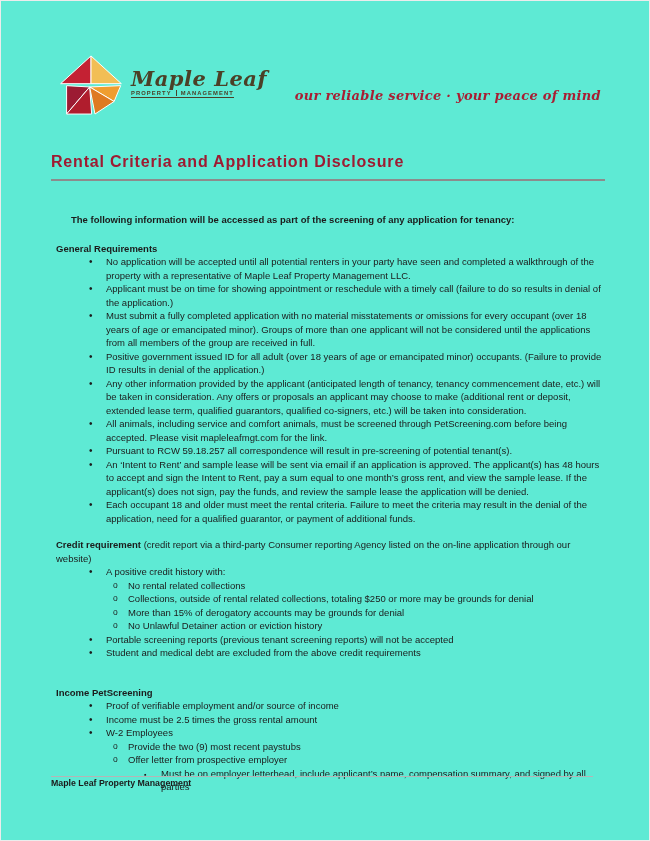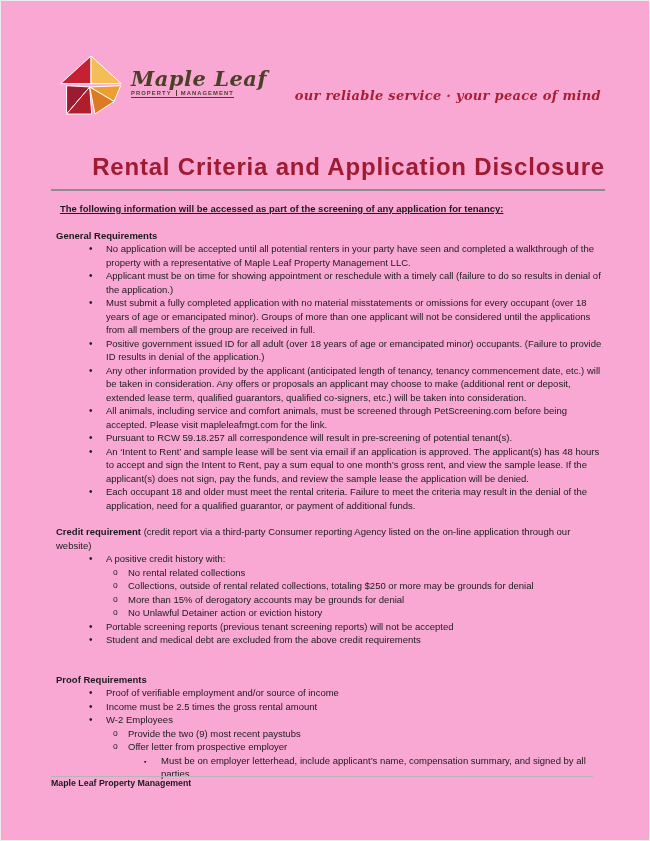--- a/index.html
+++ b/index.html
@@ -1,17 +1,17 @@
 <!DOCTYPE html>
 <html><head>
 <meta charset="utf-8">
 <style>
   html,body { margin:0; padding:0; background:#fff; }
   .page {
-    position:relative; width:650px; height:841px; background:#f9a8d4;
+    position:relative; width:650px; height:841px; background:#5eead4;
     font-family:"Liberation Sans", sans-serif; color:#1b1b1b;
     overflow:hidden; border:1px solid #ececec; box-sizing:border-box;
   }
 
   
   .header { position:absolute; top:54px; left:57px; right:48px; height:66px; }
   .logo { display:flex; align-items:flex-start; gap:7px; }
   .logo svg { display:block; }
   .brand-text { margin-top:13px; }
   .brand-name {
@@ -26,32 +26,31 @@
   .brand-sub .vbar { width:1px; background:#4b4027; }
   .tagline {
     position:absolute; right:0; top:33px;
     font-family:"DejaVu Serif", serif; font-style:italic; font-weight:700;
     font-size:13px; color:#a81e33; letter-spacing:0.3px;
   }
 
   
   .title-block { position:absolute; top:152px; left:50px; right:44px; }
   h1.doc-title {
-    margin:0; font-size:24px; font-weight:bold; letter-spacing:0.8px;
+    margin:0; font-size:16px; font-weight:bold; letter-spacing:0.8px;
     color:#9e1b32;
-    text-align:right;
   }
   .title-rule { border:none; border-top:2px solid #8c8c8c; margin:8px 0 0 0; }
 
   
   .content {
     position:absolute; top:197px; left:55px; right:44px;
     font-size:9.5px; line-height:13.5px;
   }
-  .intro { margin:4px; font-weight:bold;text-decoration:underline; }
+  .intro { margin:15px; font-weight:bold; }
   .section { margin-top:13px; }
   .section:last-child { margin-top:26px; }
   .sec-head { }
   .head-bold { font-weight:bold; }
   .head-normal { font-weight:normal; }
   .li { position:relative; }
   .li .marker { position:absolute; top:0; }
   .lvl1 { padding-left:50px; }
   .lvl1 .marker { left:33px; font-size:10px; }
   .lvl2 { padding-left:72px; }
@@ -121,21 +120,21 @@
           <div class="sec-head"><span class="head-bold">Credit requirement</span><span class="head-normal"> (credit report via a third-party Consumer reporting Agency listed on the on-line application through our website)</span></div>
           <div class="li lvl1"><span class="marker">•</span><span class="li-text">A positive credit history with:</span></div>
           <div class="li lvl2"><span class="marker">o</span><span class="li-text">No rental related collections</span></div>
           <div class="li lvl2"><span class="marker">o</span><span class="li-text">Collections, outside of rental related collections, totaling $250 or more may be grounds for denial</span></div>
           <div class="li lvl2"><span class="marker">o</span><span class="li-text">More than 15% of derogatory accounts may be grounds for denial</span></div>
           <div class="li lvl2"><span class="marker">o</span><span class="li-text">No Unlawful Detainer action or eviction history</span></div>
           <div class="li lvl1"><span class="marker">•</span><span class="li-text">Portable screening reports (previous tenant screening reports) will not be accepted</span></div>
           <div class="li lvl1"><span class="marker">•</span><span class="li-text">Student and medical debt are excluded from the above credit requirements</span></div>
         </section>
         <section class="section">
-          <div class="sec-head"><span class="head-bold">Proof Requirements</span></div>
+          <div class="sec-head"><span class="head-bold">Income PetScreening</span></div>
           <div class="li lvl1"><span class="marker">•</span><span class="li-text">Proof of verifiable employment and/or source of income</span></div>
           <div class="li lvl1"><span class="marker">•</span><span class="li-text">Income must be 2.5 times the gross rental amount</span></div>
           <div class="li lvl1"><span class="marker">•</span><span class="li-text">W-2 Employees</span></div>
           <div class="li lvl2"><span class="marker">o</span><span class="li-text">Provide the two (9) most recent paystubs</span></div>
           <div class="li lvl2"><span class="marker">o</span><span class="li-text">Offer letter from prospective employer</span></div>
           <div class="li lvl3"><span class="marker">▪</span><span class="li-text">Must be on employer letterhead, include applicant’s name, compensation summary, and signed by all parties</span></div>
         </section>
       </div>
   </div>
 

